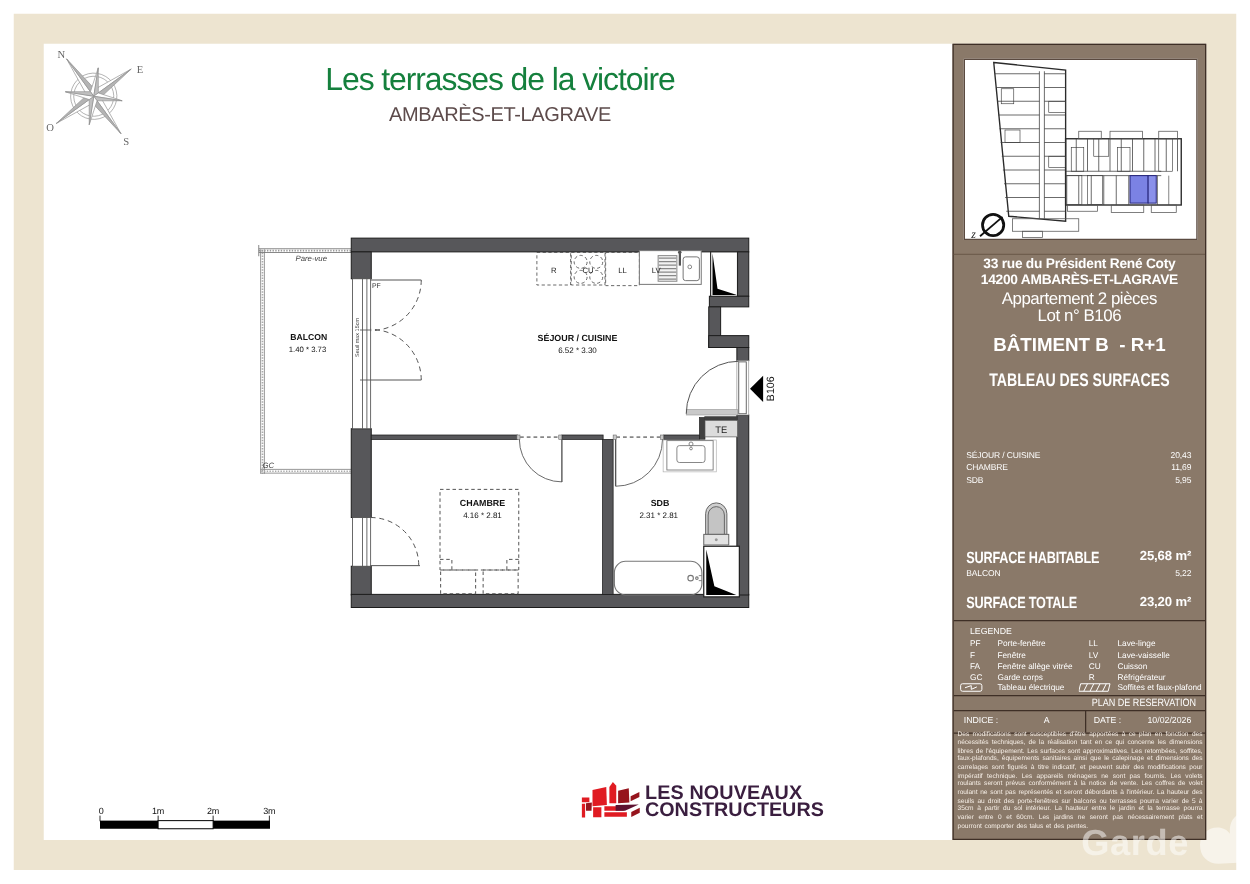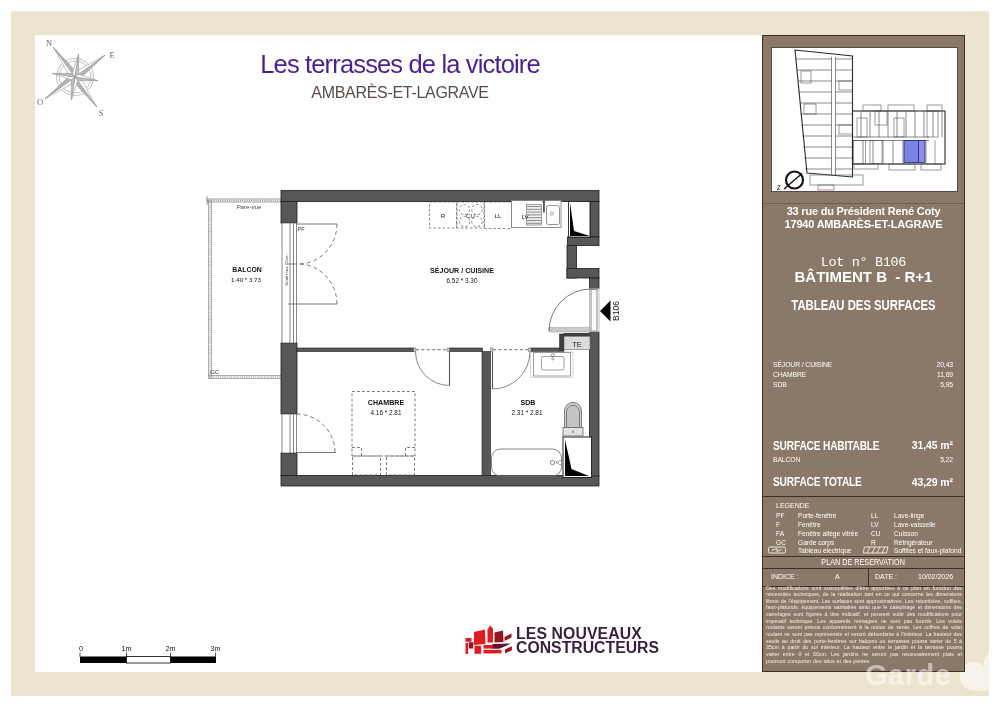--- a/index.html
+++ b/index.html
@@ -1,47 +1,47 @@
 <!DOCTYPE html>
 <html><head>
 <meta charset="utf-8">
 <style>
   html,body{margin:0;padding:0;}
   body{width:1000px;height:707px;position:relative;background:#fff;overflow:hidden;
        font-family:"Liberation Sans", sans-serif;}
   .abs{position:absolute;}
   #beige{left:11px;top:11px;width:978px;height:685px;background:#EDE4D0;}
   #content{left:35px;top:35px;width:930px;height:637px;background:#fff;}
-  #title1{left:200px;top:50px;width:400px;text-align:center;color:#4c1d95;
+  #title1{left:200px;top:50px;width:400px;text-align:center;color:#15803d;
           font-size:25.5px;letter-spacing:-0.85px;}
   #title2{left:200px;top:83.5px;width:400px;text-align:center;color:#5D4B4B;
           font-size:16px;letter-spacing:-0.3px;}
   
   #panel{left:762px;top:35px;width:203px;height:637px;background:#8A7969;
          border:1px solid #3E2F26;box-sizing:border-box;color:#fff;}
   #miniplanwrap{position:absolute;left:8px;top:11px;width:185px;height:143px;
         background:#fff;border:1px solid #5a4a40;}
   .pline{position:absolute;width:100%;text-align:center;}
   #addr1{top:169px;font-size:11px;font-weight:bold;letter-spacing:-0.2px;}
   #addr2{top:181.5px;font-size:11px;font-weight:bold;letter-spacing:-0.2px;}
   #apt{top:195px;font-size:13.5px;font-weight:normal;letter-spacing:-0.35px;}
-  #lot{top:219px;font-size:13.5px;font-weight:normal;letter-spacing:-0.35px;font-family:Liberation Mono, monospace;}
+  #lot{top:209px;font-size:13.5px;font-weight:normal;letter-spacing:-0.35px;}
   #bat{top:232px;font-size:15px;font-weight:bold;}
   #tds{top:260.5px;font-size:14.5px;font-weight:bold;transform:scaleX(0.78);}
   .trow{position:absolute;left:10px;right:11px;font-size:6.8px;letter-spacing:-0.1px;}
   .trow .v{position:absolute;right:0;top:0;}
   .big{font-size:13px;font-weight:bold;}
   .big .lbl{display:inline-block;transform:scaleX(0.78);transform-origin:0 50%;letter-spacing:-0.2px;}
   .big .v{font-size:10.5px;top:1.5px;}
   #legend{position:absolute;left:0;top:460px;width:201px;height:61px;
           border-top:1px solid #3E2F26;border-bottom:1px solid #3E2F26;
           font-size:6.6px;box-sizing:border-box;}
   .leg{position:absolute;white-space:nowrap;}
   #pdr{position:absolute;left:0;top:521px;width:201px;height:11px;
-       border-bottom:1px solid #3E2F26;text-align:center;font-size:8.5px;line-height:10.5px;}
+       border-bottom:1px solid #3E2F26;text-align:right;font-size:8.5px;line-height:10.5px;}
   #pdr span{display:inline-block;transform:scaleX(0.85);}
   #indice{position:absolute;left:0;top:532px;width:201px;height:18px;
        border-bottom:1px solid #3E2F26;font-size:7px;}
   #disc{position:absolute;left:3px;top:548.5px;width:196px;font-size:5.25px;
         line-height:6.66px;text-align:justify;color:#F7EFE7;word-spacing:0.5px;}
   #watermark{left:865px;top:659px;font-size:29px;font-weight:bold;
         color:rgba(255,255,255,0.5);letter-spacing:0.5px;}
 </style>
 </head>
 <body>
@@ -442,38 +442,39 @@
 <circle cx="22.5" cy="132" r="8.5" fill="none" stroke="#111" stroke-width="2.2"></circle>
 <line x1="12" y1="141" x2="30" y2="125.5" stroke="#111" stroke-width="1.4"></line>
 <text x="5" y="142" font-size="9.5" font-style="italic" fill="#222" font-family="Liberation Serif,serif">z</text>
 
 </svg>
   </div>
   <div style="position:absolute;left:0;top:166.5px;width:100%;border-top:1px solid #6F5E4E"></div>
 
   <div class="pline" id="addr1">33 rue du Président René Coty</div>
 
-  <div class="pline" id="addr2">17940 AMBARÈS-ET-LAGRAVE</div>
-
+  <div class="pline" id="addr2">14200 AMBARÈS-ET-LAGRAVE</div>
+
+  <div class="pline" id="apt">Appartement 2 pièces</div>
 
   <div class="pline" id="lot">Lot n° B106</div>
 
   <div class="pline" id="bat">BÂTIMENT B&nbsp; - R+1</div>
 
   <div class="pline" id="tds">TABLEAU DES SURFACES</div>
 
   <div class="trow" style="top:325px">SÉJOUR / CUISINE<span class="v">20,43</span></div>
   <div class="trow" style="top:335px">CHAMBRE<span class="v">11,69</span></div>
   <div class="trow" style="top:345px">SDB<span class="v">5,95</span></div>
 
-  <div class="trow big" style="top:401.5px"><span class="lbl">SURFACE HABITABLE</span><span class="v">31,45 m²</span></div>
+  <div class="trow big" style="top:401.5px"><span class="lbl">SURFACE HABITABLE</span><span class="v">25,68 m²</span></div>
 
   <div class="trow" style="top:420px">BALCON<span class="v">5,22</span></div>
 
-  <div class="trow big" style="top:438px"><span class="lbl">SURFACE TOTALE</span><span class="v">43,29 m²</span></div>
+  <div class="trow big" style="top:438px"><span class="lbl">SURFACE TOTALE</span><span class="v">23,20 m²</span></div>
 
   <div id="legend">
     <div class="leg" style="left:13px;top:4.5px;font-size:7px;">LEGENDE</div>
     <div class="leg" style="left:13px;top:14.5px;">PF</div>
       <div class="leg" style="left:35px;top:14.5px;">Porte-fenêtre</div>
     <div class="leg" style="left:108px;top:14.5px;">LL</div>
       <div class="leg" style="left:131px;top:14.5px;">Lave-linge</div>
     <div class="leg" style="left:13px;top:23.5px;">F</div>
       <div class="leg" style="left:35px;top:23.5px;">Fenêtre</div>
     <div class="leg" style="left:108px;top:23.5px;">LV</div>

